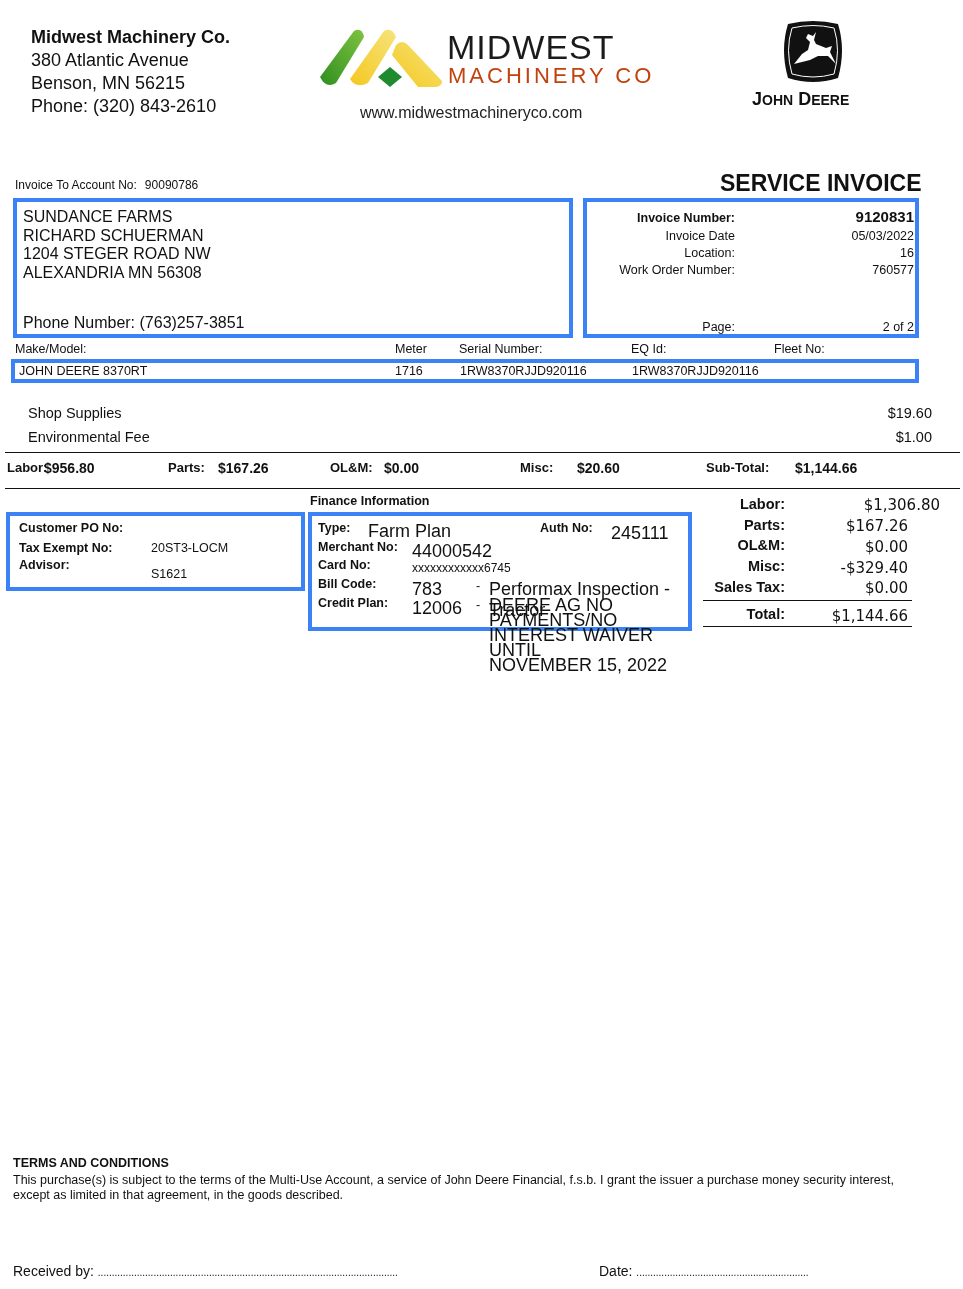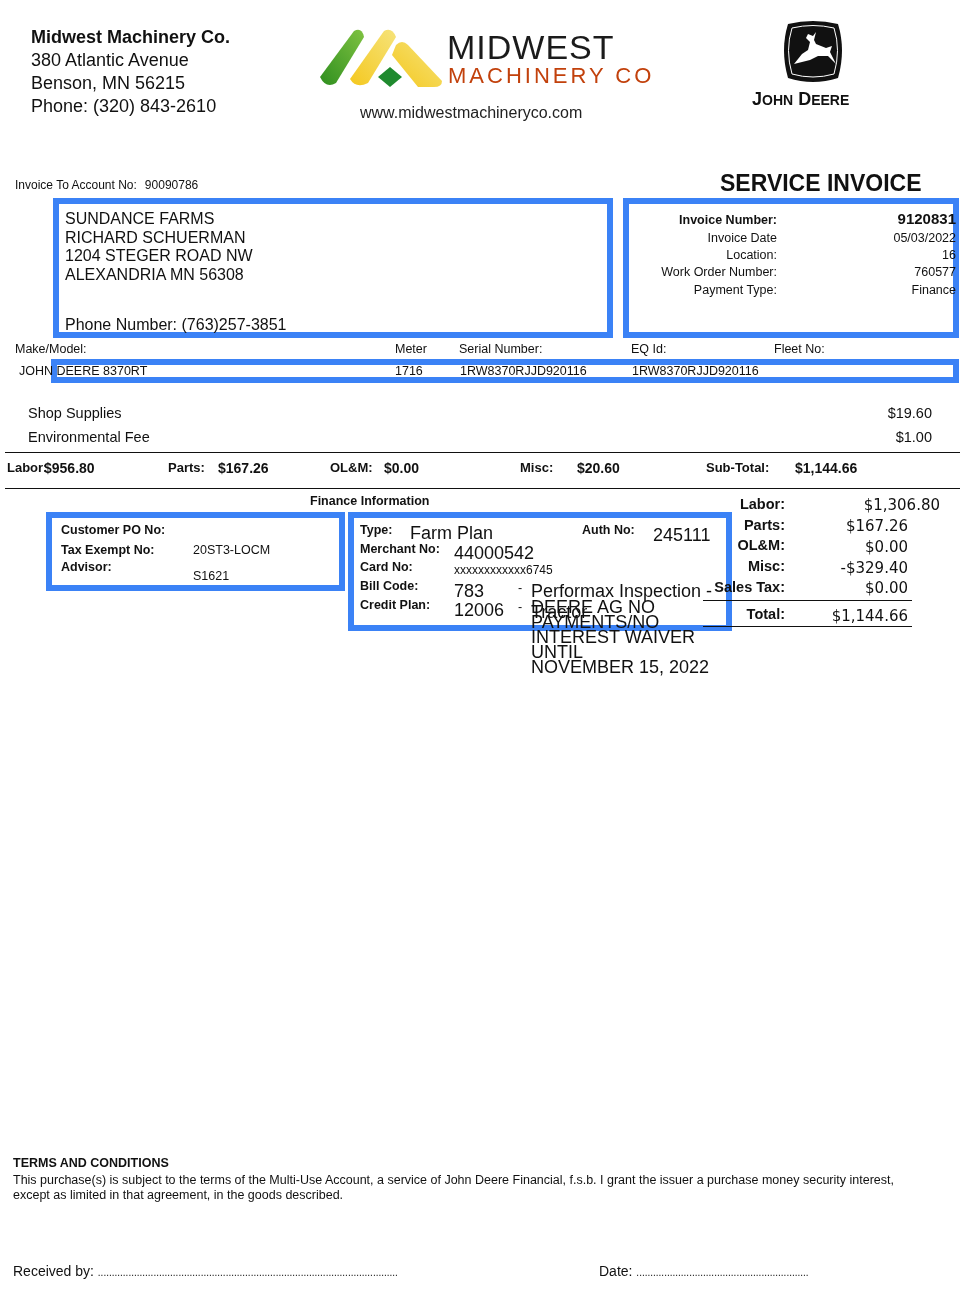--- a/index.html
+++ b/index.html
@@ -12,21 +12,21 @@
   .brand-sub { left: 448px; top: 64px; font-size: 22px; letter-spacing: 3px; line-height: 24px; color: #c2410c; }
   .brand-url { left: 360px; top: 104px; font-size: 16px; color: #222; }
   .jd-logo { left: 780px; top: 20px; }
   .jd-name { left: 752px; top: 89px; font-size: 18px; font-weight: bold; letter-spacing: 0px; color: #111; }
   .jd-name .sc { font-size: 14px; }
 
   .acct { left: 15px; top: 178px; font-size: 12px; text-align: right; }
   .acct .val { margin-left: 8px; }
   .svc-title { left: 720px; top: 170px; font-size: 23px; font-weight: bold; }
 
-  .box { border: 6px solid #3b82f6; box-sizing: border-box; margin-left: 40px; }
+  .box { border: 4px solid #3b82f6; box-sizing: border-box; }
   .bill-box { left: 13px; top: 198px; width: 560px; height: 140px; }
   .bill-lines { position: absolute; left: 6px; top: 6px; font-size: 16px; line-height: 18.5px; }
   .bill-phone { position: absolute; left: 6px; top: 112px; font-size: 16px; }
   .inv-box { left: 583px; top: 198px; width: 336px; height: 140px; }
   .inv-row { position: absolute; left: 0; width: 336px; font-size: 12.5px; height: 17px; }
   .inv-row .lbl { position: absolute; right: 188px; text-align: right; white-space: nowrap; }
   .inv-row .val { position: absolute; right: 9px; text-align: right; }
   .inv-row.bold .lbl { font-weight: bold; }
   .inv-row.bold .val { font-weight: bold; font-size: 15px; top: -3px; }
 
@@ -127,23 +127,23 @@
     <span class="val">05/03/2022</span>
   </div>
   <div class="inv-row" style="top:44px;">
     <span class="lbl">Location:</span>
     <span class="val">16</span>
   </div>
   <div class="inv-row" style="top:61px;">
     <span class="lbl">Work Order Number:</span>
     <span class="val">760577</span>
   </div>
-  <div class="inv-row" style="top:79px;">
-    <span class="lbl">Payment Type:</span>
-    <span class="val">Finance</span>
+  <div class="inv-row" style="top:118px;">
+    <span class="lbl">Page:</span>
+    <span class="val">2 of 2</span>
   </div>
 </div>
 
 <div class="abs eq-hdr" style="left:15px;">Make/Model:</div>
 <div class="abs eq-hdr" style="left:395px;">Meter</div>
 <div class="abs eq-hdr" style="left:459px;">Serial Number:</div>
 <div class="abs eq-hdr" style="left:631px;">EQ Id:</div>
 <div class="abs eq-hdr" style="left:774px;">Fleet No:</div>
 <div class="abs box eq-box"></div>
 <div class="abs eq-val" style="left:19px;">JOHN DEERE 8370RT</div>

